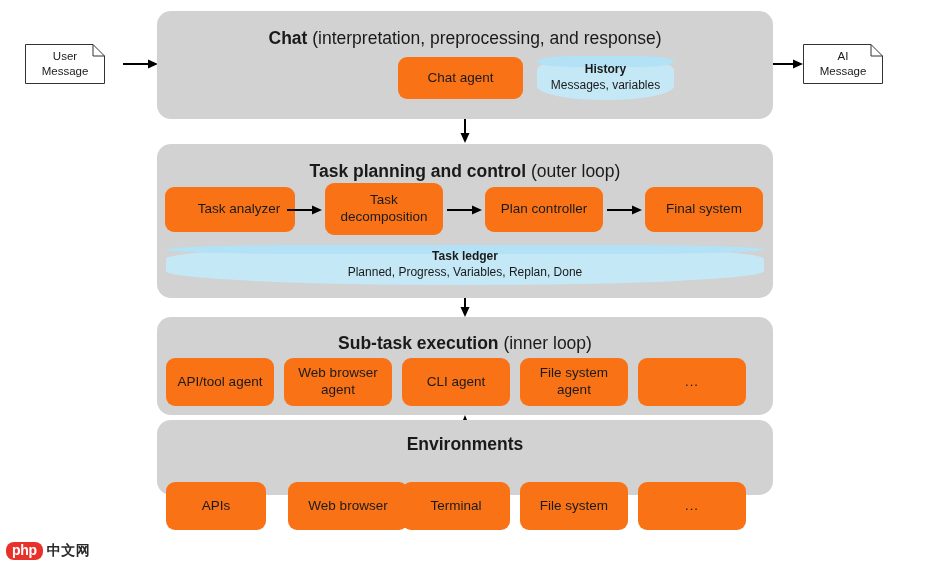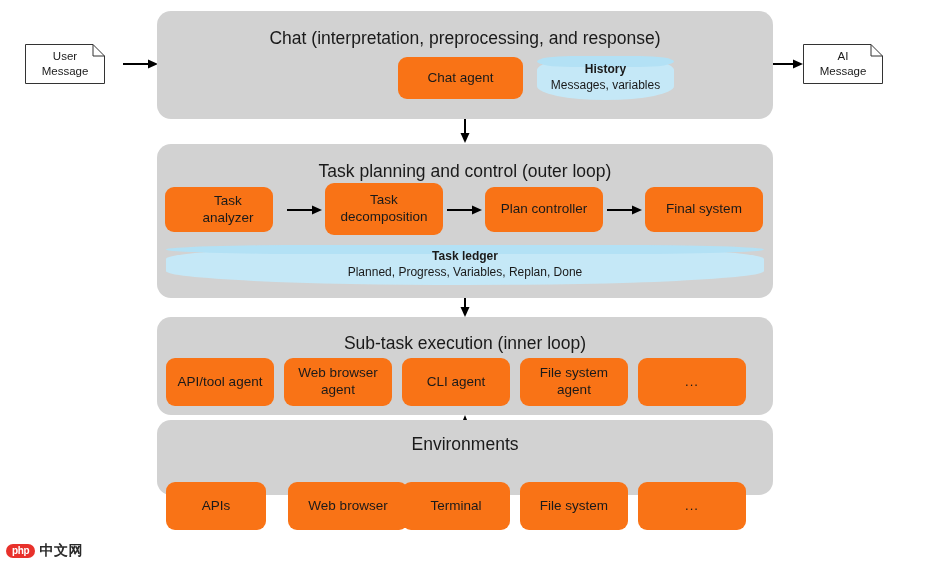--- a/index.html
+++ b/index.html
@@ -26,21 +26,21 @@
   .panel-title {
     position: absolute;
     left: 0;
     right: 0;
     text-align: center;
     font-size: 17.5px;
     color: #1a1a1a;
     white-space: nowrap;
   }
   .panel-title .bold {
-    font-weight: normal;
+    font-weight: bold;
   }
   .panel-title .light {
     font-weight: normal;
   }
 
   
   .wbox {
     position: absolute;
     background: #f97316;
     border-radius: 9px;
@@ -134,21 +134,21 @@
   .watermark {
     position: absolute;
     display: flex;
     align-items: center;
     gap: 4px;
   }
   .wm-badge {
     background: #e8312b;
     color: #ffffff;
     font-weight: bold;
-    font-size: 10px;
+    font-size: 14px;
     border-radius: 8px;
     padding: 1px 6px 2px 6px;
     line-height: 1.1;
     letter-spacing: -0.3px;
   }
   .wm-text {
     color: #2a2a2a;
     font-weight: bold;
     font-size: 14px;
     letter-spacing: 0.5px;
@@ -218,21 +218,21 @@
     <path d="M8,24 L3.5,14 L12.5,14 Z" fill="#000"></path>
   </svg>
 </div>
 
 <div class="panel" style="left:157px; top:144px; width:616px; height:154px;">
   <div class="panel-title" style="top:17px;">
     <span class="bold">Task planning and control</span><span class="light"> (outer loop)</span>
   </div>
 </div>
 
-<div class="wbox" style="left:165px; top:187px; width:108px; height:45px;padding-left:22px;">
+<div class="wbox" style="left:165px; top:187px; width:130px; height:45px;padding-left:22px;">
   <span>Task analyzer</span>
 </div>
 <div class="arrow" style="left:287px; top:202px; width:36px; height:16px;">
   <svg width="36" height="16" viewBox="0 0 36 16">
     <line x1="0" y1="8" x2="27" y2="8" stroke="#000" stroke-width="2"></line>
     <path d="M35,8 L25,3.5 L25,12.5 Z" fill="#000"></path>
   </svg>
 </div>
 
 <div class="wbox" style="left:325px; top:183px; width:118px; height:52px;">

